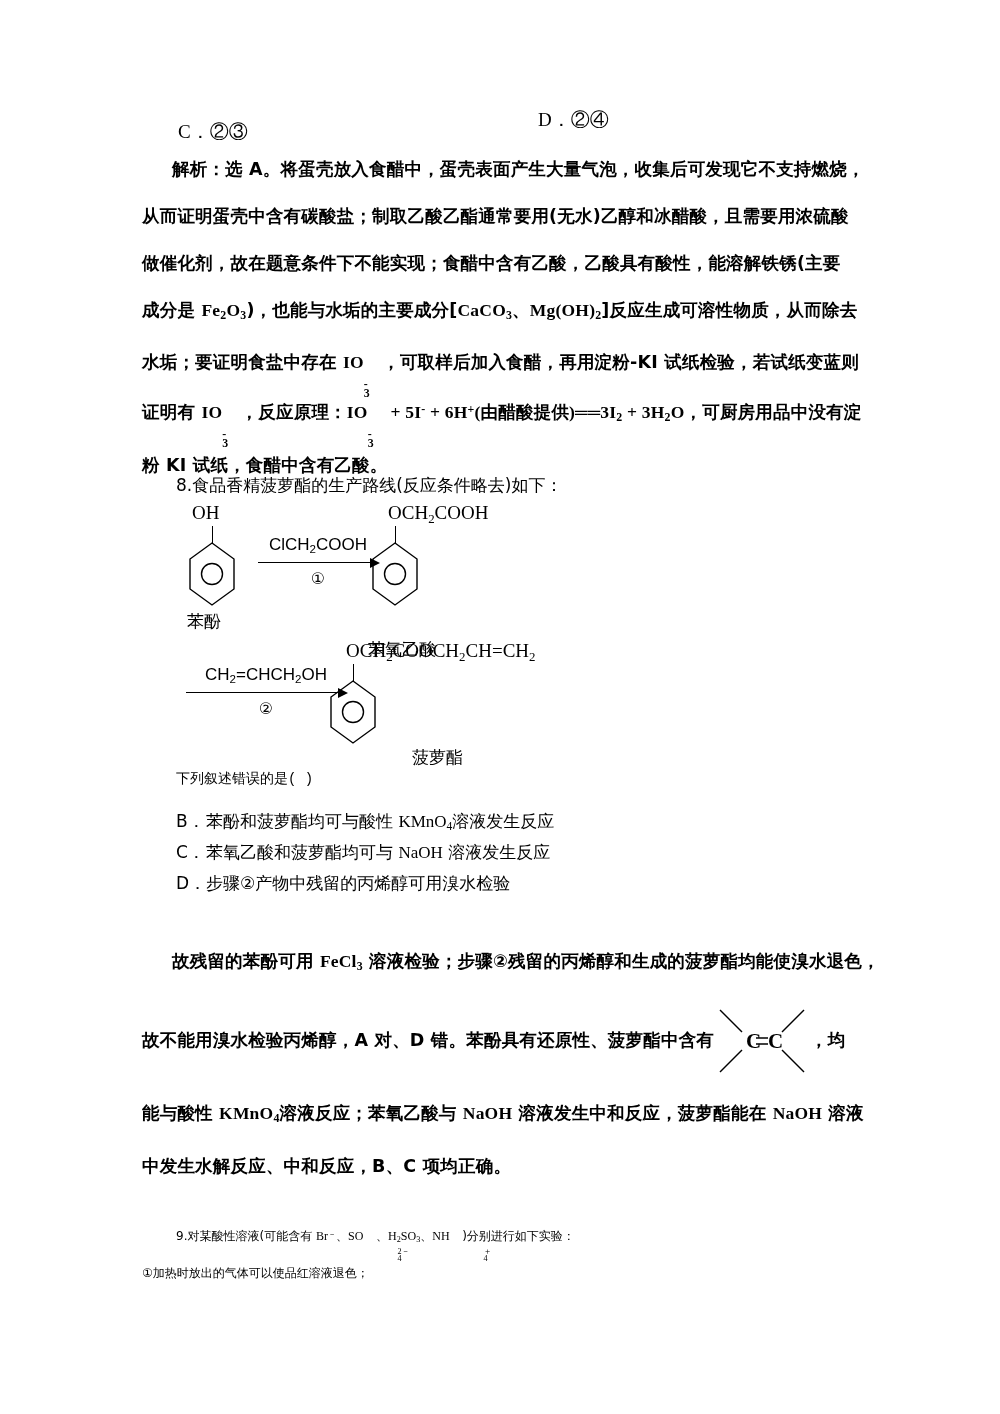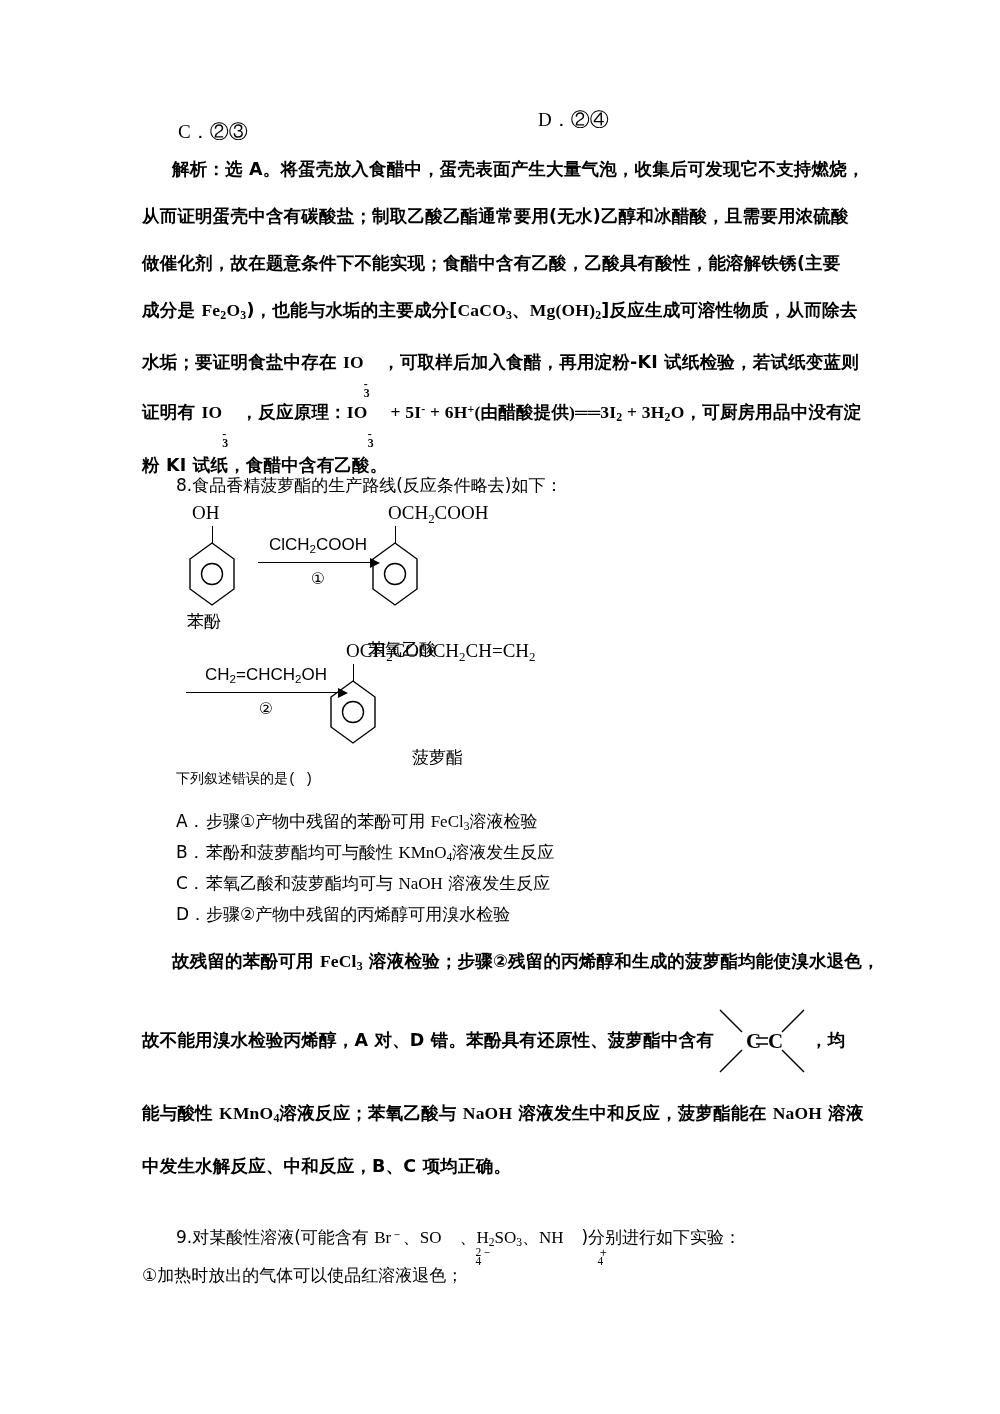--- a/index.html
+++ b/index.html
@@ -29,21 +29,21 @@
     line-height: 47px;
     letter-spacing: 0.2px;
   }
   .opt {
     font-family: "DejaVu Sans", "Liberation Sans", sans-serif;
     font-size: 17px;
     line-height: 31px;
   }
   .qtext {
     font-family: "DejaVu Sans", "Liberation Sans", sans-serif;
-    font-size: 17px;
+    font-size: 12px;
     line-height: 30px;
   }
   .ser {
     font-family: "Liberation Serif", "DejaVu Serif", serif;
   }
   sub { font-size: 0.68em; vertical-align: -0.28em; }
   sup { font-size: 0.68em; vertical-align: 0.42em; }
 
   
   #answer-row {
@@ -278,21 +278,20 @@
         <polygon points="23,1 45,17 45,47 23,63 1,47 1,17" fill="none" stroke="#000" stroke-width="1.4"></polygon>
         <circle cx="23" cy="32" r="10.5" fill="none" stroke="#000" stroke-width="1.4"></circle>
       </svg>
     </div>
     <div class="label-name" style="left:236px; top:246px;">菠萝酯</div>
   </div>
 
   <div id="q8-prompt">下列叙述错误的是(      )</div>
 
   <div id="q8-options" class="opt">
-    <div class="optrow"><span class="optlabel">A．</span><span>步骤①产物中残留的苯酚可用 </span><span class="ser"><span>FeCl</span><sub>3</sub></span><span>溶液检验</span></div>
 
     <div class="optrow"><span class="optlabel">B．</span><span>苯酚和菠萝酯均可与酸性 </span><span class="ser"><span>KMnO</span><sub>4</sub></span><span>溶液发生反应</span></div>
 
     <div class="optrow"><span class="optlabel">C．</span><span>苯氧乙酸和菠萝酯均可与 </span><span class="ser">NaOH</span><span> 溶液发生反应</span></div>
 
     <div class="optrow"><span class="optlabel">D．</span><span>步骤②产物中残留的丙烯醇可用溴水检验</span></div>
   </div>
 
   <div id="solution-8" class="sol">
 

